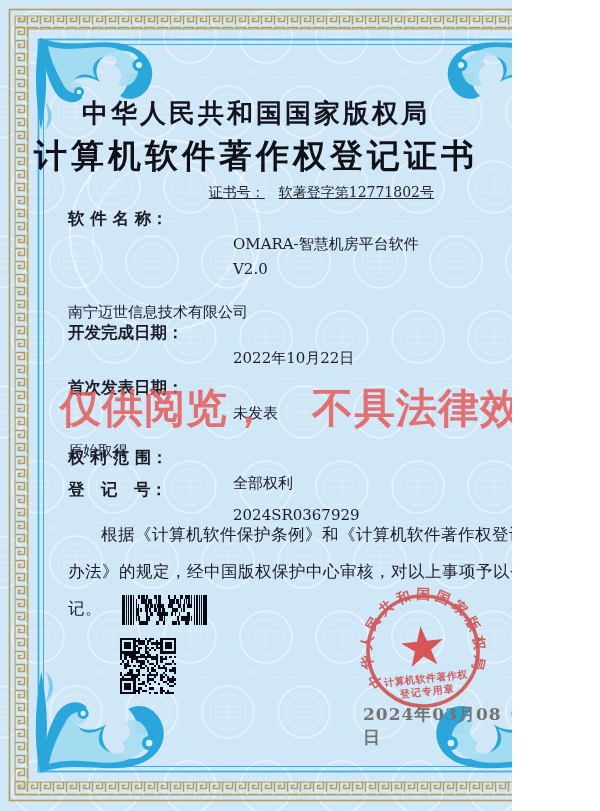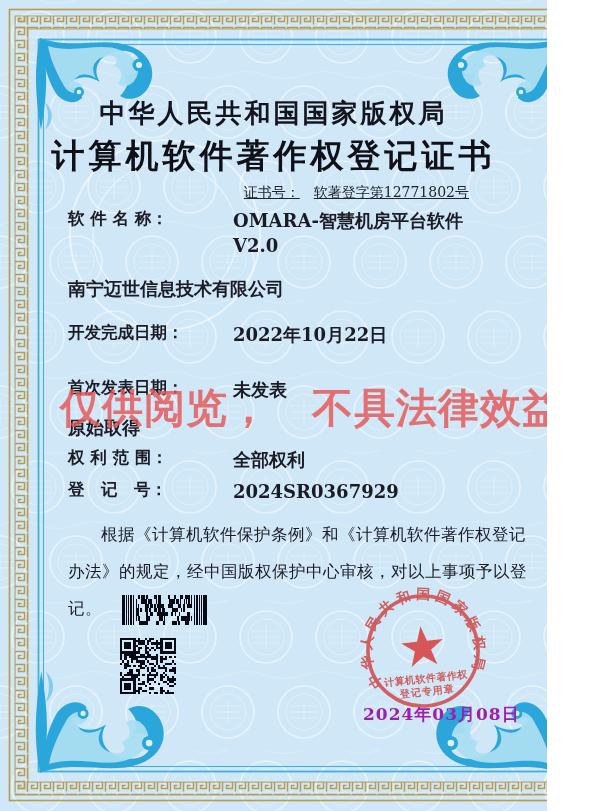--- a/index.html
+++ b/index.html
@@ -1,45 +1,44 @@
 <!DOCTYPE html>
 <html><head>
 <meta charset="utf-8">
 <style>
   html,body{margin:0;padding:0;background:#ffffff;}
   .certificate{
     position:relative;width:512px;height:811px;overflow:hidden;
     background:#cfe7f6;
     font-family:"DejaVu Serif","Liberation Serif",serif;
     color:#1b1b26;
-    padding-left:35px;
   }
   .layer{position:absolute;left:0;top:0;width:600px;height:811px;}
   
   .authority{
     position:absolute;top:96px;left:0;width:100%;text-align:center;
     font-size:26px;font-weight:bold;letter-spacing:3px;color:#14141f;
   }
   .cert-title{
     position:absolute;top:134px;left:0;width:100%;text-align:center;
     font-size:33px;font-weight:bold;letter-spacing:4px;color:#101019;
   }
   .cert-no{
     position:absolute;top:184px;right:78px;font-size:14px;color:#23232e;text-decoration:underline;
   }
   .cert-no .lbl{margin-right:14px;}
   .field-row{position:absolute;left:68px;width:462px;display:flex;align-items:flex-start;gap:41px;}
   .f-label{flex:none;width:124px;font-size:16.5px;font-weight:600;white-space:nowrap;}
-  .f-value{flex:1;font-size:18px;font-weight:700;line-height:25px;}
+  .f-value{flex:1;font-size:15px;font-weight:400;line-height:25px;margin-top:24px;}
   .statement{
     position:absolute;left:68px;top:516px;width:460px;
     font-size:16.5px;line-height:37px;text-indent:2em;letter-spacing:0.5px;
   }
   .issue-date{
-    position:absolute;left:363px;top:703px;font-size:17px;font-weight:bold;color:#a21caf;
+    position:absolute;left:363px;top:703px;font-size:17px;font-weight:bold;color:#737373;
     letter-spacing:1px;z-index:6;
   }
   .watermark{
     position:absolute;left:60px;top:381px;width:480px;z-index:9;
     font-family:"DejaVu Sans","Liberation Sans",sans-serif;
     font-size:41px;font-weight:bold;white-space:nowrap;letter-spacing:1px;
     color:rgba(229,86,86,0.82);pointer-events:none;text-align:center;
   }
   .barcode-box{position:absolute;left:122px;top:595px;width:85px;height:30px;z-index:5;}
   .qr-box{position:absolute;left:120px;top:638px;width:56px;height:56px;z-index:5;}

